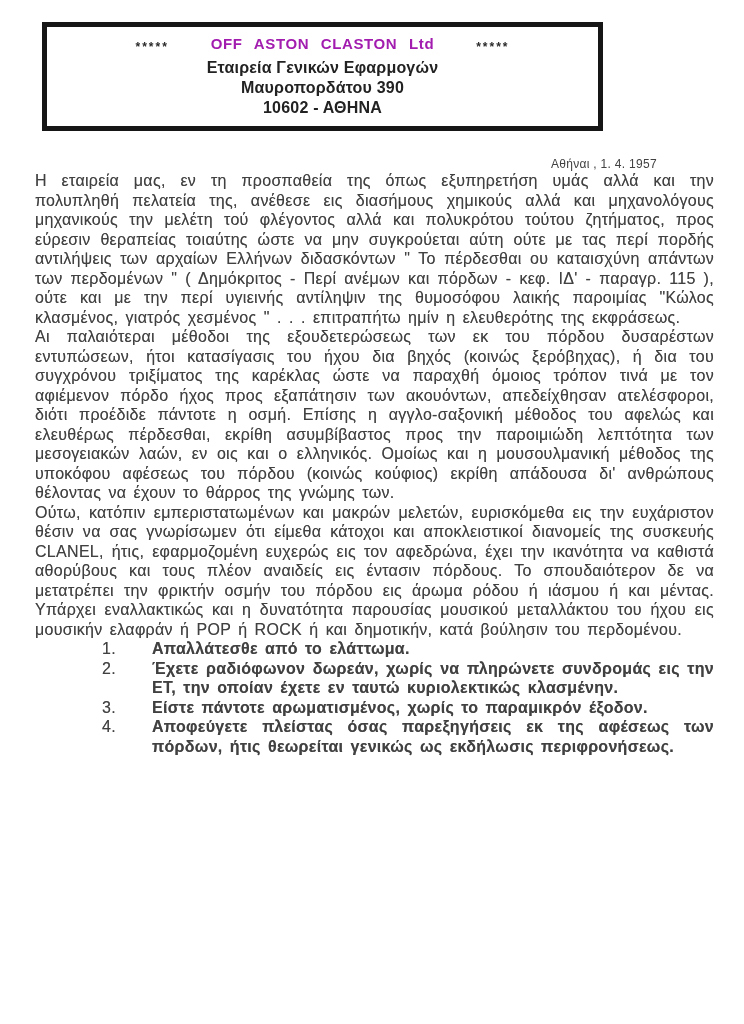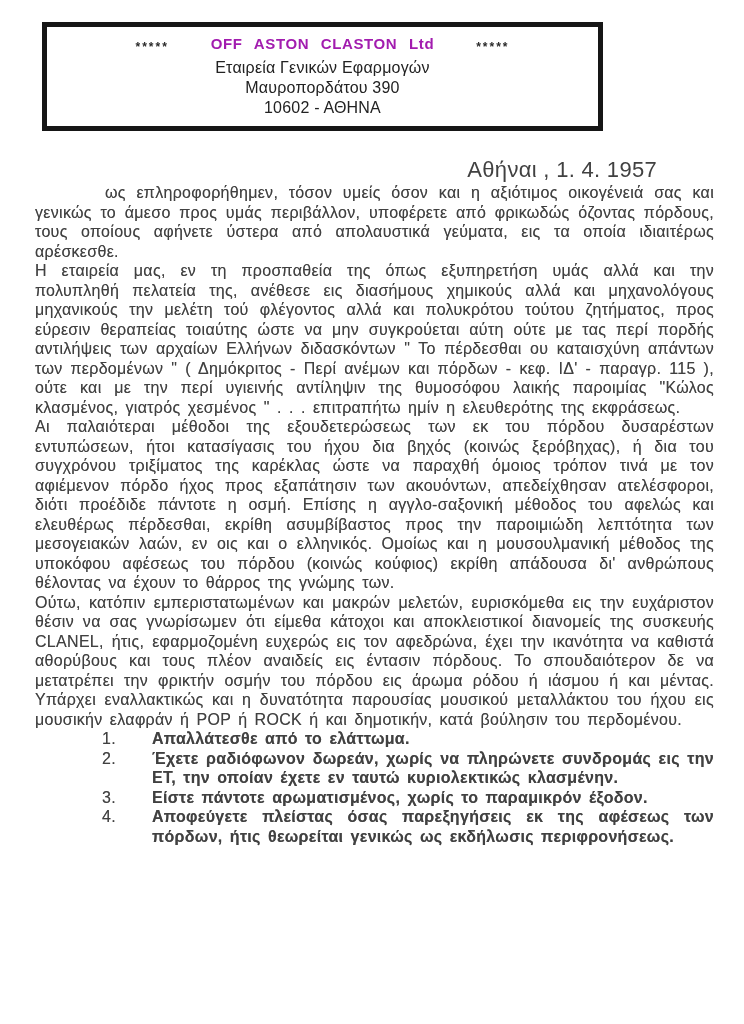--- a/index.html
+++ b/index.html
@@ -46,31 +46,31 @@
   }
   .company {
     font-size: 15px;
     font-weight: 700;
     letter-spacing: 0.6px;
     word-spacing: 7px;
     color: #a21caf;
   }
   .lh-line {
     font-size: 16px;
-    font-weight: 400;
+    font-weight: 700;
     line-height: 20px;
     letter-spacing: 0.2px;
     color: #222222;
   }
   
   .date {
     margin-top: 26px;
     padding-right: 57px;
     text-align: right;
-    font-size: 22px;
+    font-size: 12px;
     color: #414141;
     letter-spacing: 0.3px;
   }
   .salutation {
     margin-top: 23px;
     font-size: 16px;
     color: #414141;
     letter-spacing: 0.3px;
   }
   
@@ -122,21 +122,20 @@
       <span class="stars">*****</span>
     </div>
     <div class="lh-line">Εταιρεία Γενικών Εφαρμογών</div>
     <div class="lh-line">Μαυροπορδάτου 390</div>
     <div class="lh-line">10602 - ΑΘΗΝΑ</div>
   </div>
 
   <div class="date">Αθήναι , 1. 4. 1957</div>
 
 
-  <p class="para first">ως επληροφορήθημεν, τόσον υμείς όσον και η αξιότιμος οικογένειά σας και γενικώς το άμεσο προς υμάς περιβάλλον, υποφέρετε από φρικωδώς όζοντας πόρδους, τους οποίους αφήνετε ύστερα από απολαυστικά γεύματα, εις τα οποία ιδιαιτέρως αρέσκεσθε.</p>
   <p class="para">Η εταιρεία μας, εν τη προσπαθεία της όπως εξυπηρετήση υμάς αλλά και την πολυπληθή πελατεία της, ανέθεσε εις διασήμους χημικούς αλλά και μηχανολόγους μηχανικούς την μελέτη τού φλέγοντος αλλά και πολυκρότου τούτου ζητήματος, προς εύρεσιν θεραπείας τοιαύτης ώστε να μην συγκρούεται αύτη ούτε με τας περί πορδής αντιλήψεις των αρχαίων Ελλήνων διδασκόντων " Το πέρδεσθαι ου καταισχύνη απάντων των περδομένων " ( Δημόκριτος - Περί ανέμων και πόρδων - κεφ. ΙΔ' - παραγρ. 115 ), ούτε και με την περί υγιεινής αντίληψιν της θυμοσόφου λαικής παροιμίας "Κώλος κλασμένος, γιατρός χεσμένος " . . .  επιτραπήτω ημίν η ελευθερότης της εκφράσεως.</p>
   <p class="para">Αι παλαιότεραι μέθοδοι της εξουδετερώσεως των εκ του πόρδου δυσαρέστων εντυπώσεων, ήτοι κατασίγασις του ήχου δια βηχός (κοινώς ξερόβηχας), ή δια του συγχρόνου τριξίματος της καρέκλας ώστε να παραχθή όμοιος τρόπον τινά με τον αφιέμενον πόρδο ήχος προς εξαπάτησιν των ακουόντων, απεδείχθησαν ατελέσφοροι, διότι προέδιδε πάντοτε η οσμή. Επίσης η αγγλο-σαξονική μέθοδος του αφελώς και ελευθέρως πέρδεσθαι, εκρίθη ασυμβίβαστος προς την παροιμιώδη λεπτότητα των μεσογειακών λαών, εν οις και ο ελληνικός. Ομοίως και η μουσουλμανική μέθοδος της υποκόφου αφέσεως του πόρδου (κοινώς κούφιος) εκρίθη απάδουσα δι' ανθρώπους θέλοντας να έχουν το θάρρος της γνώμης των.</p>
   <p class="para">Ούτω, κατόπιν εμπεριστατωμένων και μακρών μελετών, ευρισκόμεθα εις την ευχάριστον θέσιν να σας γνωρίσωμεν ότι είμεθα κάτοχοι και αποκλειστικοί διανομείς της συσκευής CLANEL, ήτις, εφαρμοζομένη ευχερώς εις τον αφεδρώνα, έχει την ικανότητα να καθιστά αθορύβους και τους πλέον αναιδείς εις έντασιν πόρδους. Το σπουδαιότερον δε να μετατρέπει την φρικτήν οσμήν του πόρδου εις άρωμα ρόδου ή ιάσμου ή και μέντας. Υπάρχει εναλλακτικώς και η δυνατότητα παρουσίας μουσικού μεταλλάκτου του ήχου εις μουσικήν ελαφράν ή POP ή ROCK ή και δημοτικήν, κατά βούλησιν του περδομένου.</p>
 
   <div class="olist">
     <div class="lrow">
       <span class="num">1.</span>
       <span class="txt">Απαλλάτεσθε από το ελάττωμα.</span>
     </div>
     <div class="lrow">

